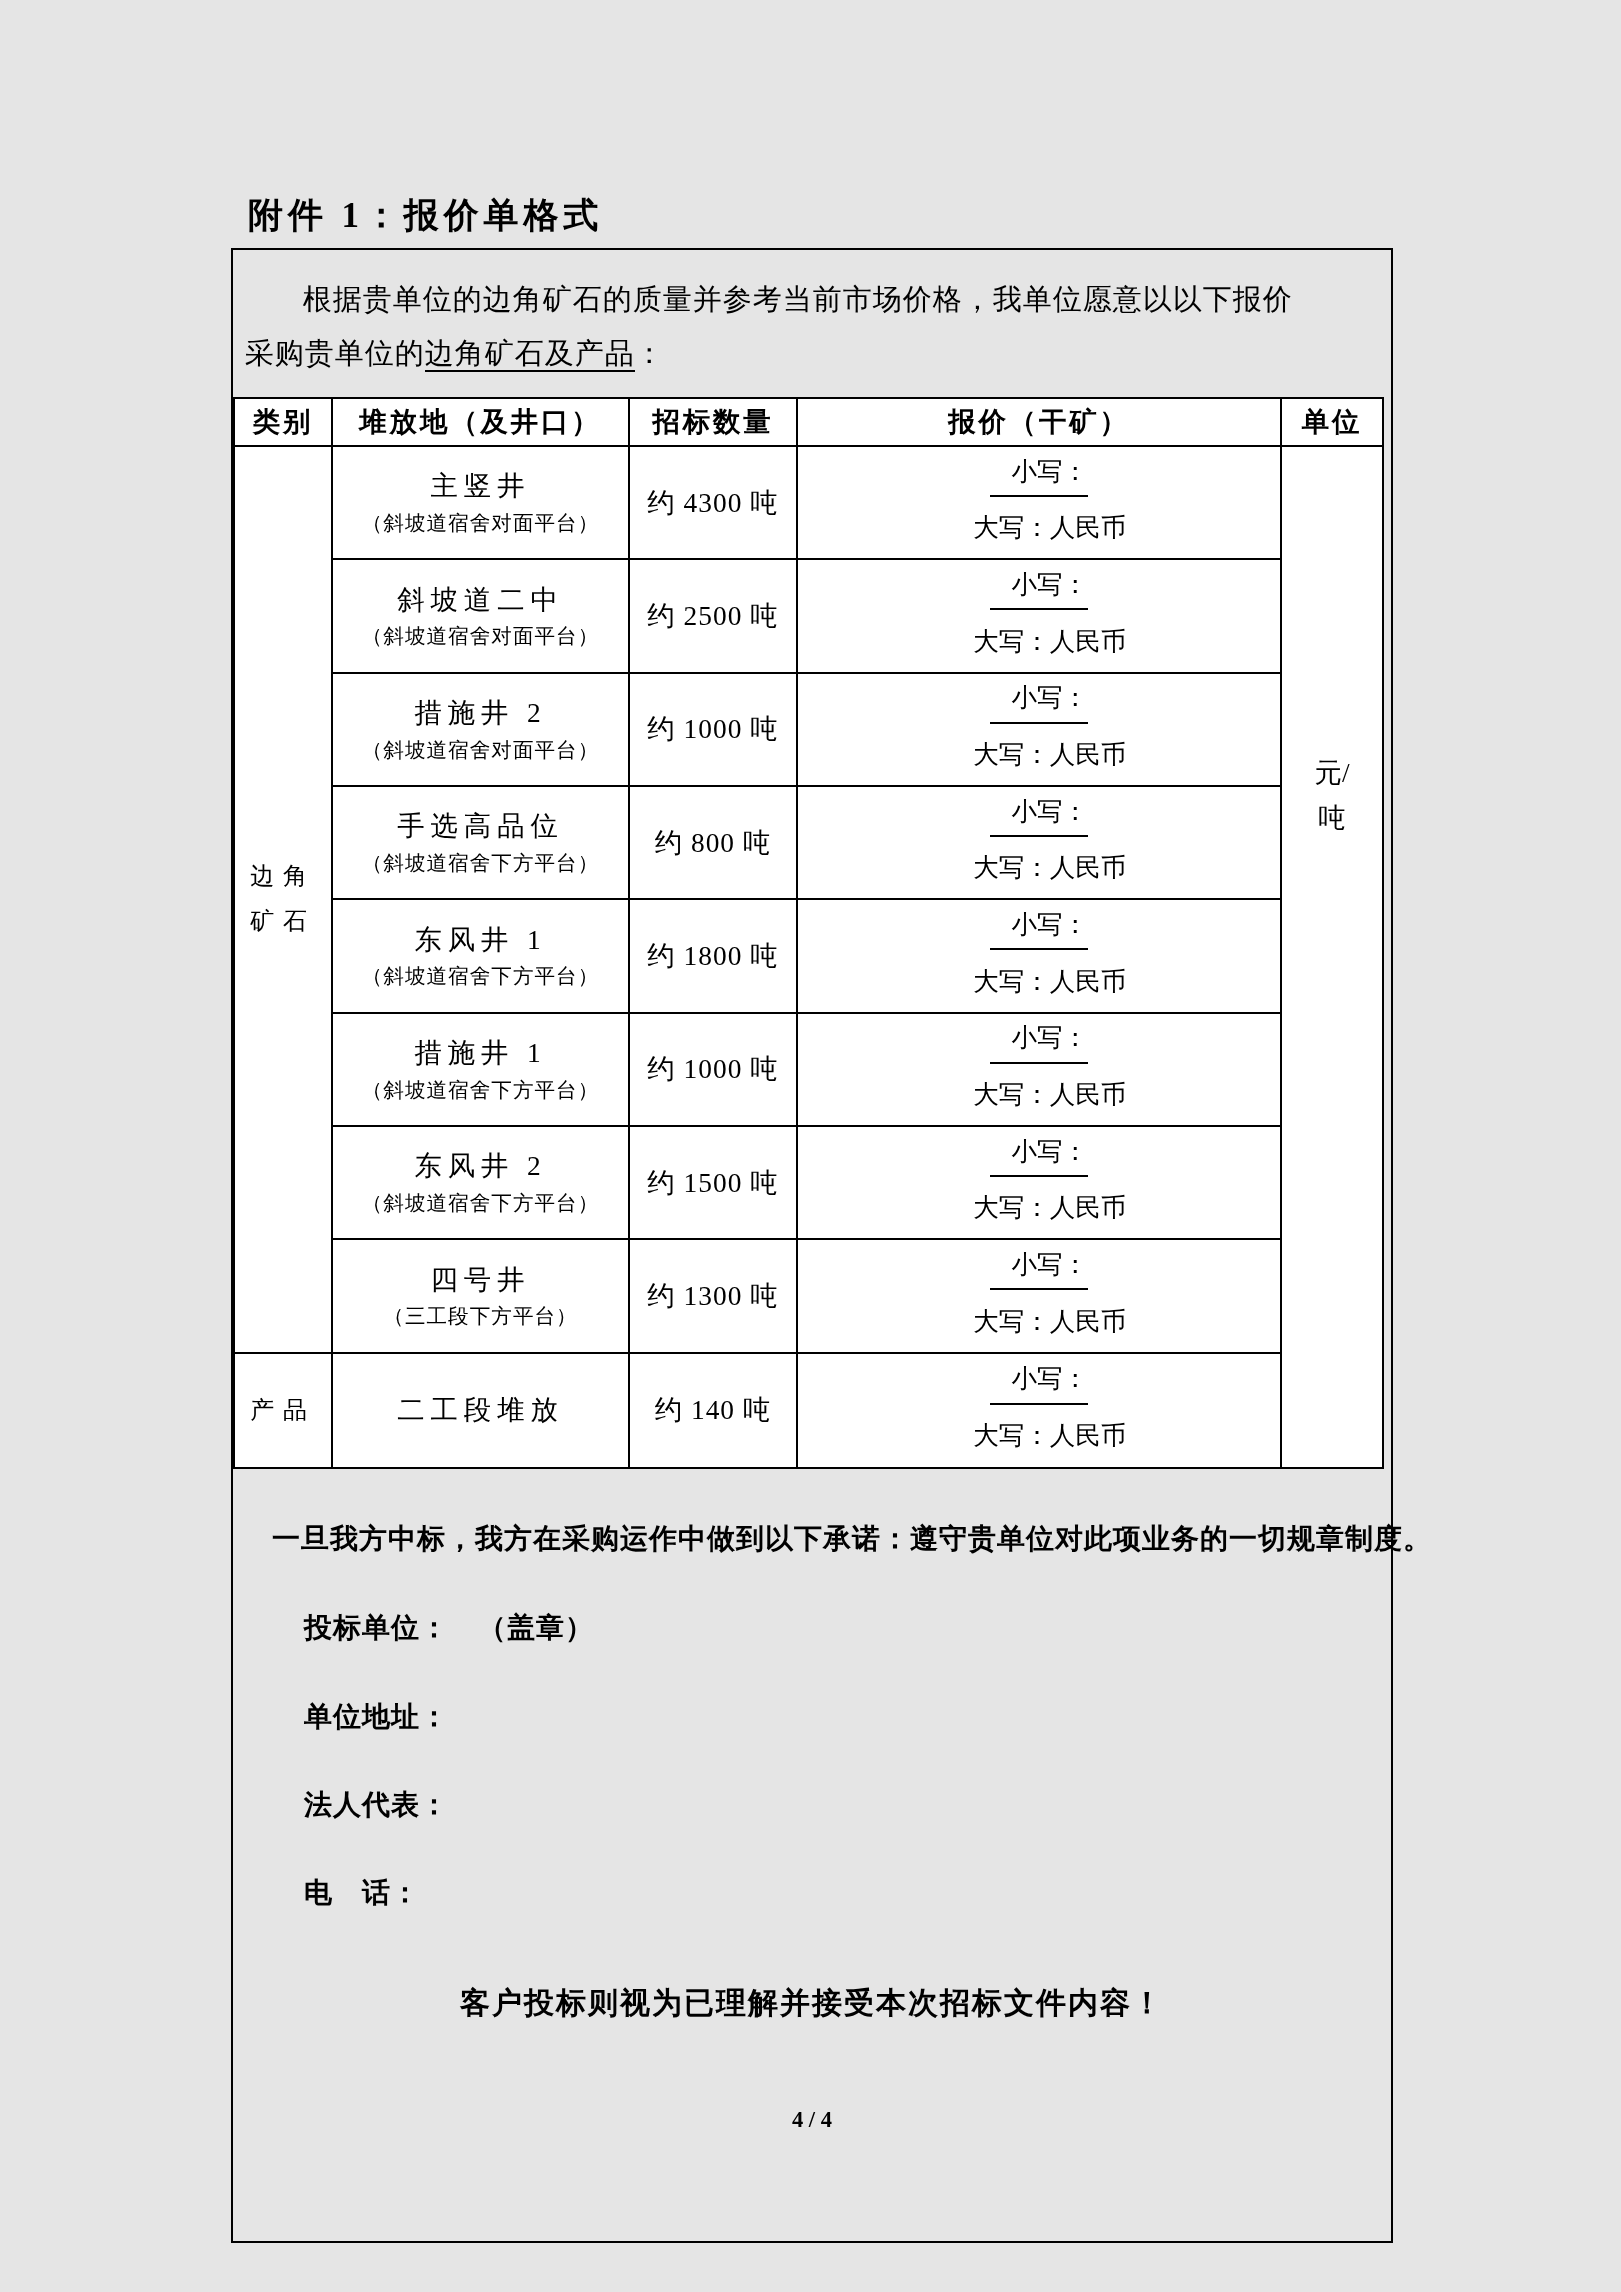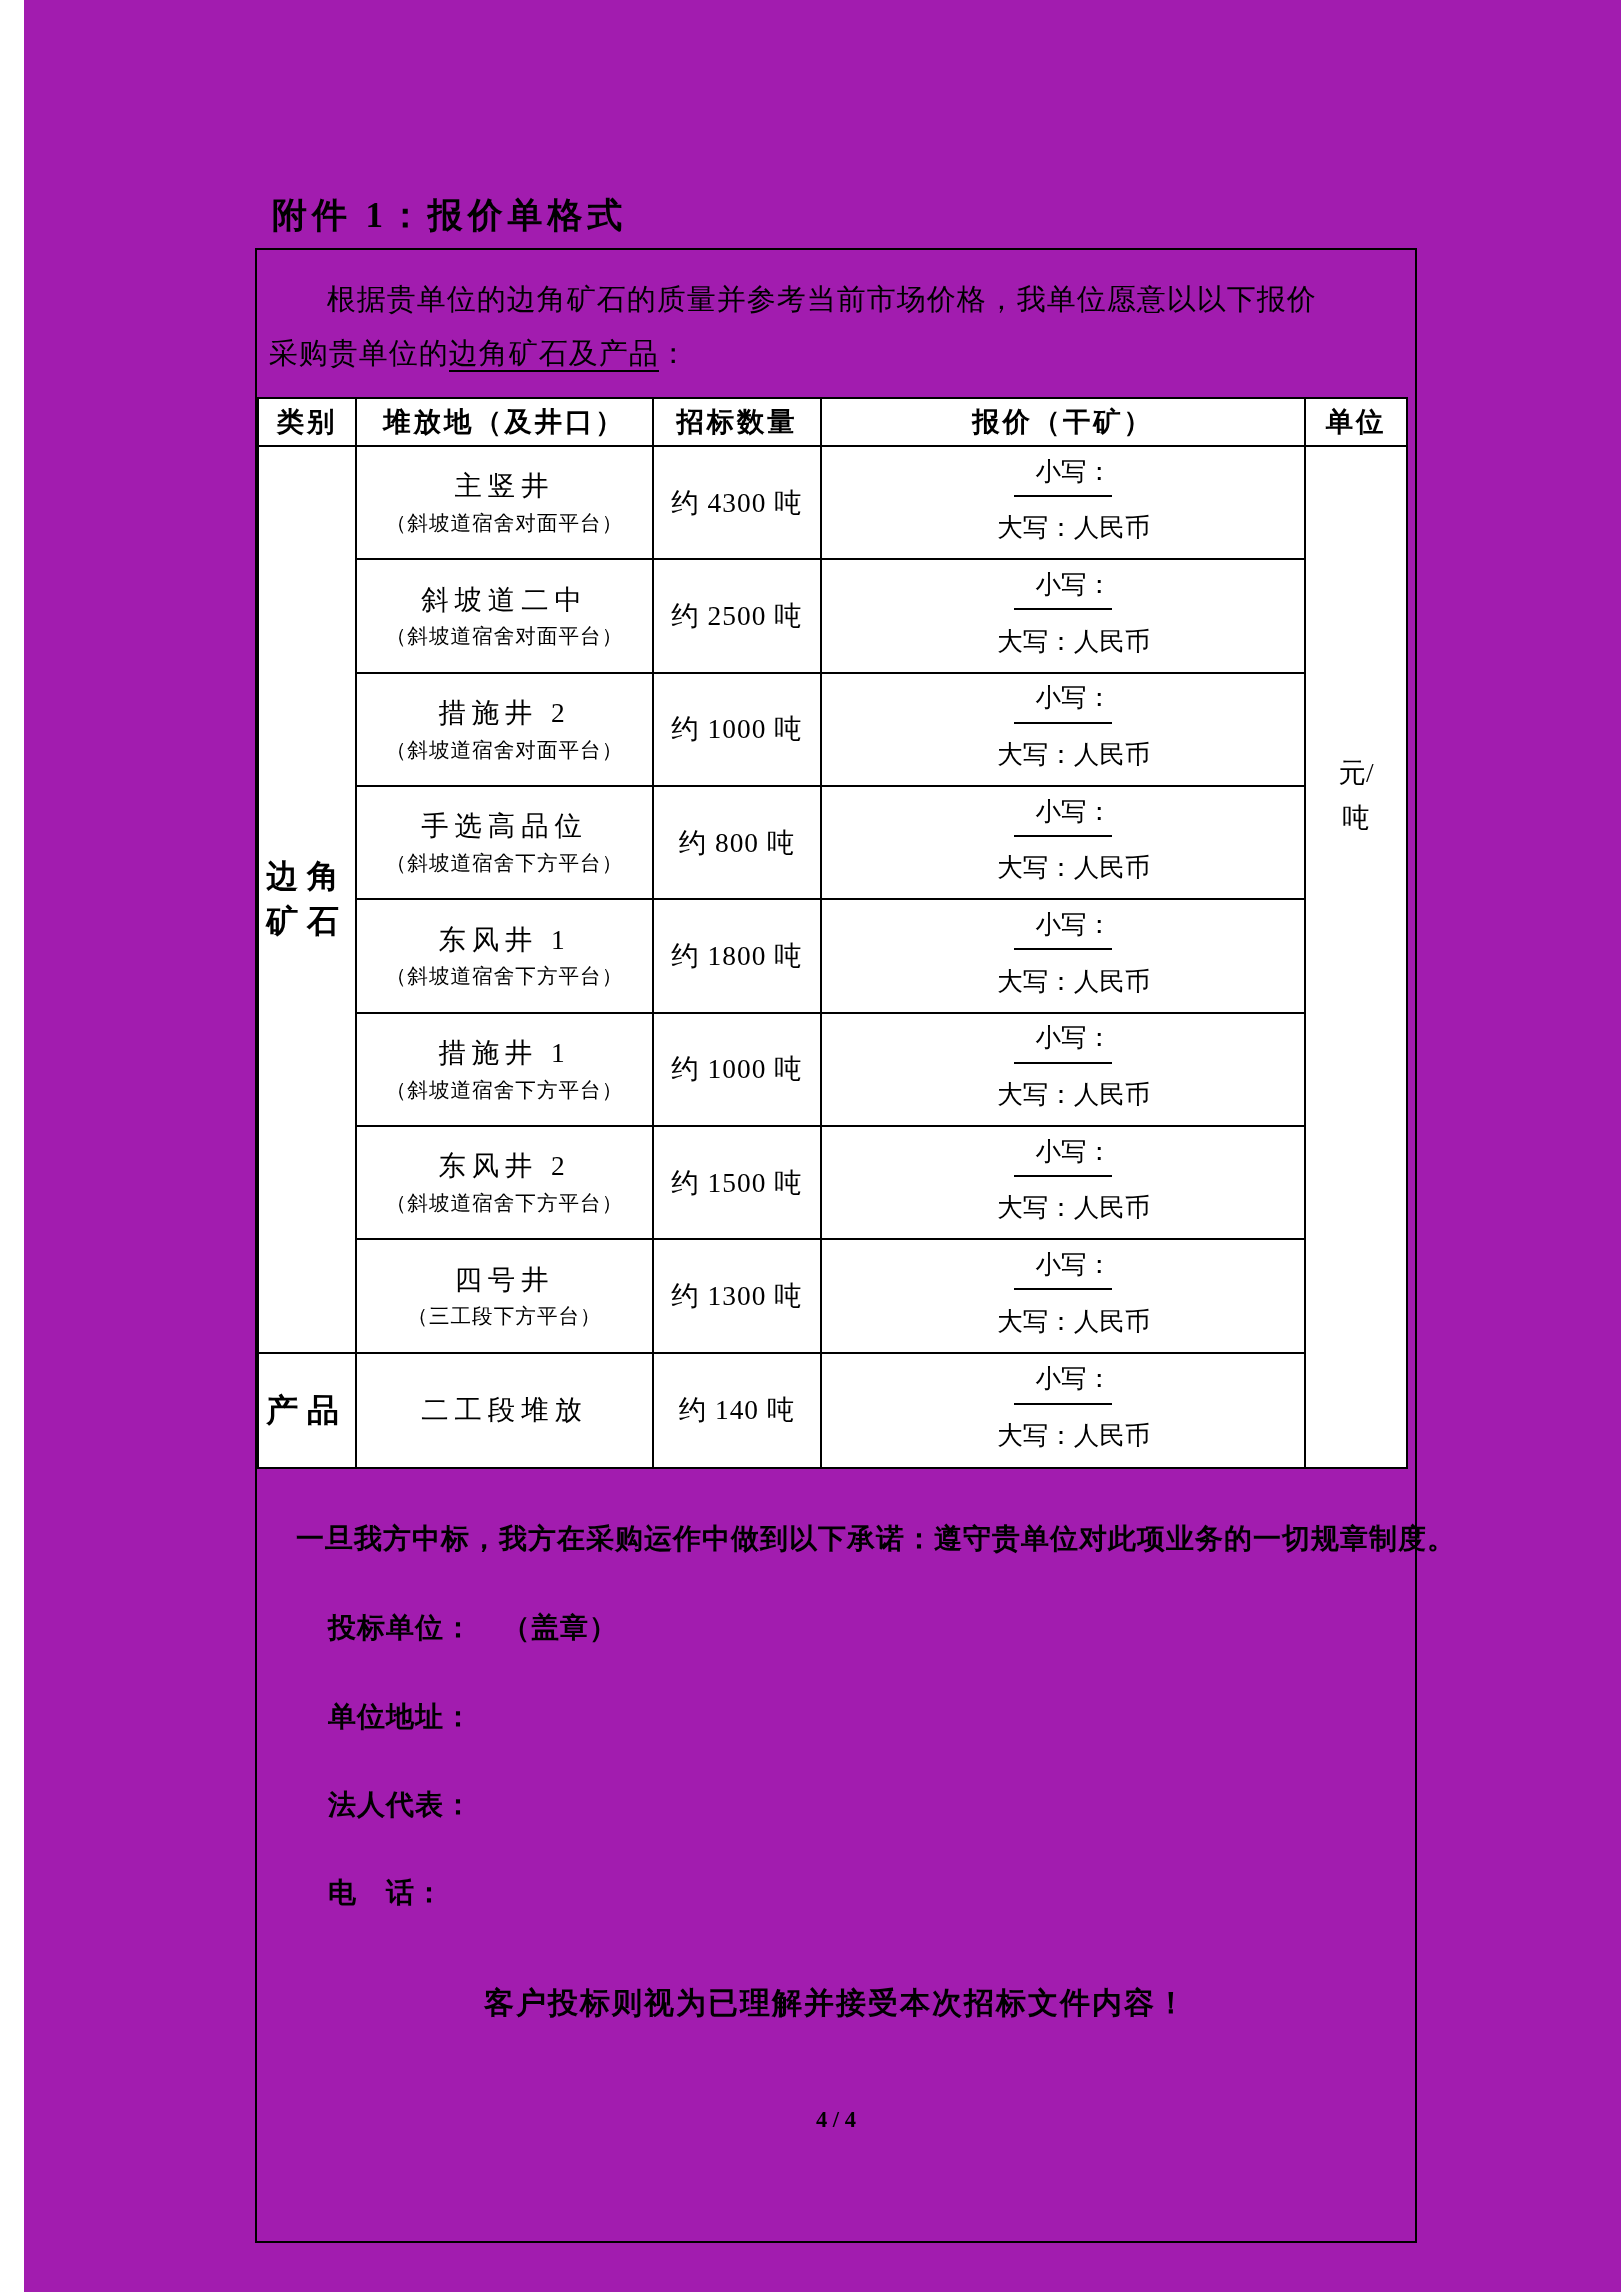--- a/index.html
+++ b/index.html
@@ -4,21 +4,21 @@
 <style>
   * { margin: 0; padding: 0; box-sizing: border-box; }
   html, body { background: #ffffff; }
   body {
     width: 1621px; height: 2293px;
     position: relative;
     font-family: "Liberation Serif", "DejaVu Serif", serif;
     color: #000;
     background: #ffffff;
   }
-  .page { position: absolute; inset: 0; background: #a21caf; margin-left: 24px; }
+  .page { position: absolute; inset: 0; background: #e5e5e5; }
 
   .doc-title {
     position: absolute; left: 248px; top: 192px;
     font-size: 35px; font-weight: bold; letter-spacing: 4.9px;
     white-space: nowrap;
   }
 
   .doc-box {
     position: absolute; left: 231px; top: 248px;
     width: 1162px; height: 1995px;
@@ -46,22 +46,22 @@
     border-right: 2px solid #000;
     border-bottom: 2.9px solid #000;
     display: flex; align-items: center; justify-content: center;
     overflow: hidden;
   }
   .th { font-size: 27.4px; font-weight: bold; letter-spacing: 2.9px; }
   .no-br { border-right: none; }
   .no-bb { border-bottom: none; }
 
   .cat-cell {
-    font-size: 32px; letter-spacing: 8.8px;
-    white-space: pre-line; text-align: left; line-height: 45px; font-weight: bold;
+    font-size: 24px; letter-spacing: 8.8px;
+    white-space: pre-line; text-align: left; line-height: 45px;
   }
   .loc-cell { flex-direction: column; text-align: center; }
   .loc-main { font-size: 27.4px; letter-spacing: 5.9px; }
   .loc-sub  { font-size: 20.6px; letter-spacing: 1px; margin-top: 4.9px; }
   .qty-cell { font-size: 27.4px; letter-spacing: 1px; }
 
   .price-cell { flex-direction: column; align-items: center; justify-content: stretch; padding: 0; }
   .price-top {
     height: 45%; border-bottom: 2px solid #000;
     display: flex; align-items: center; padding-left: 21.6px;

